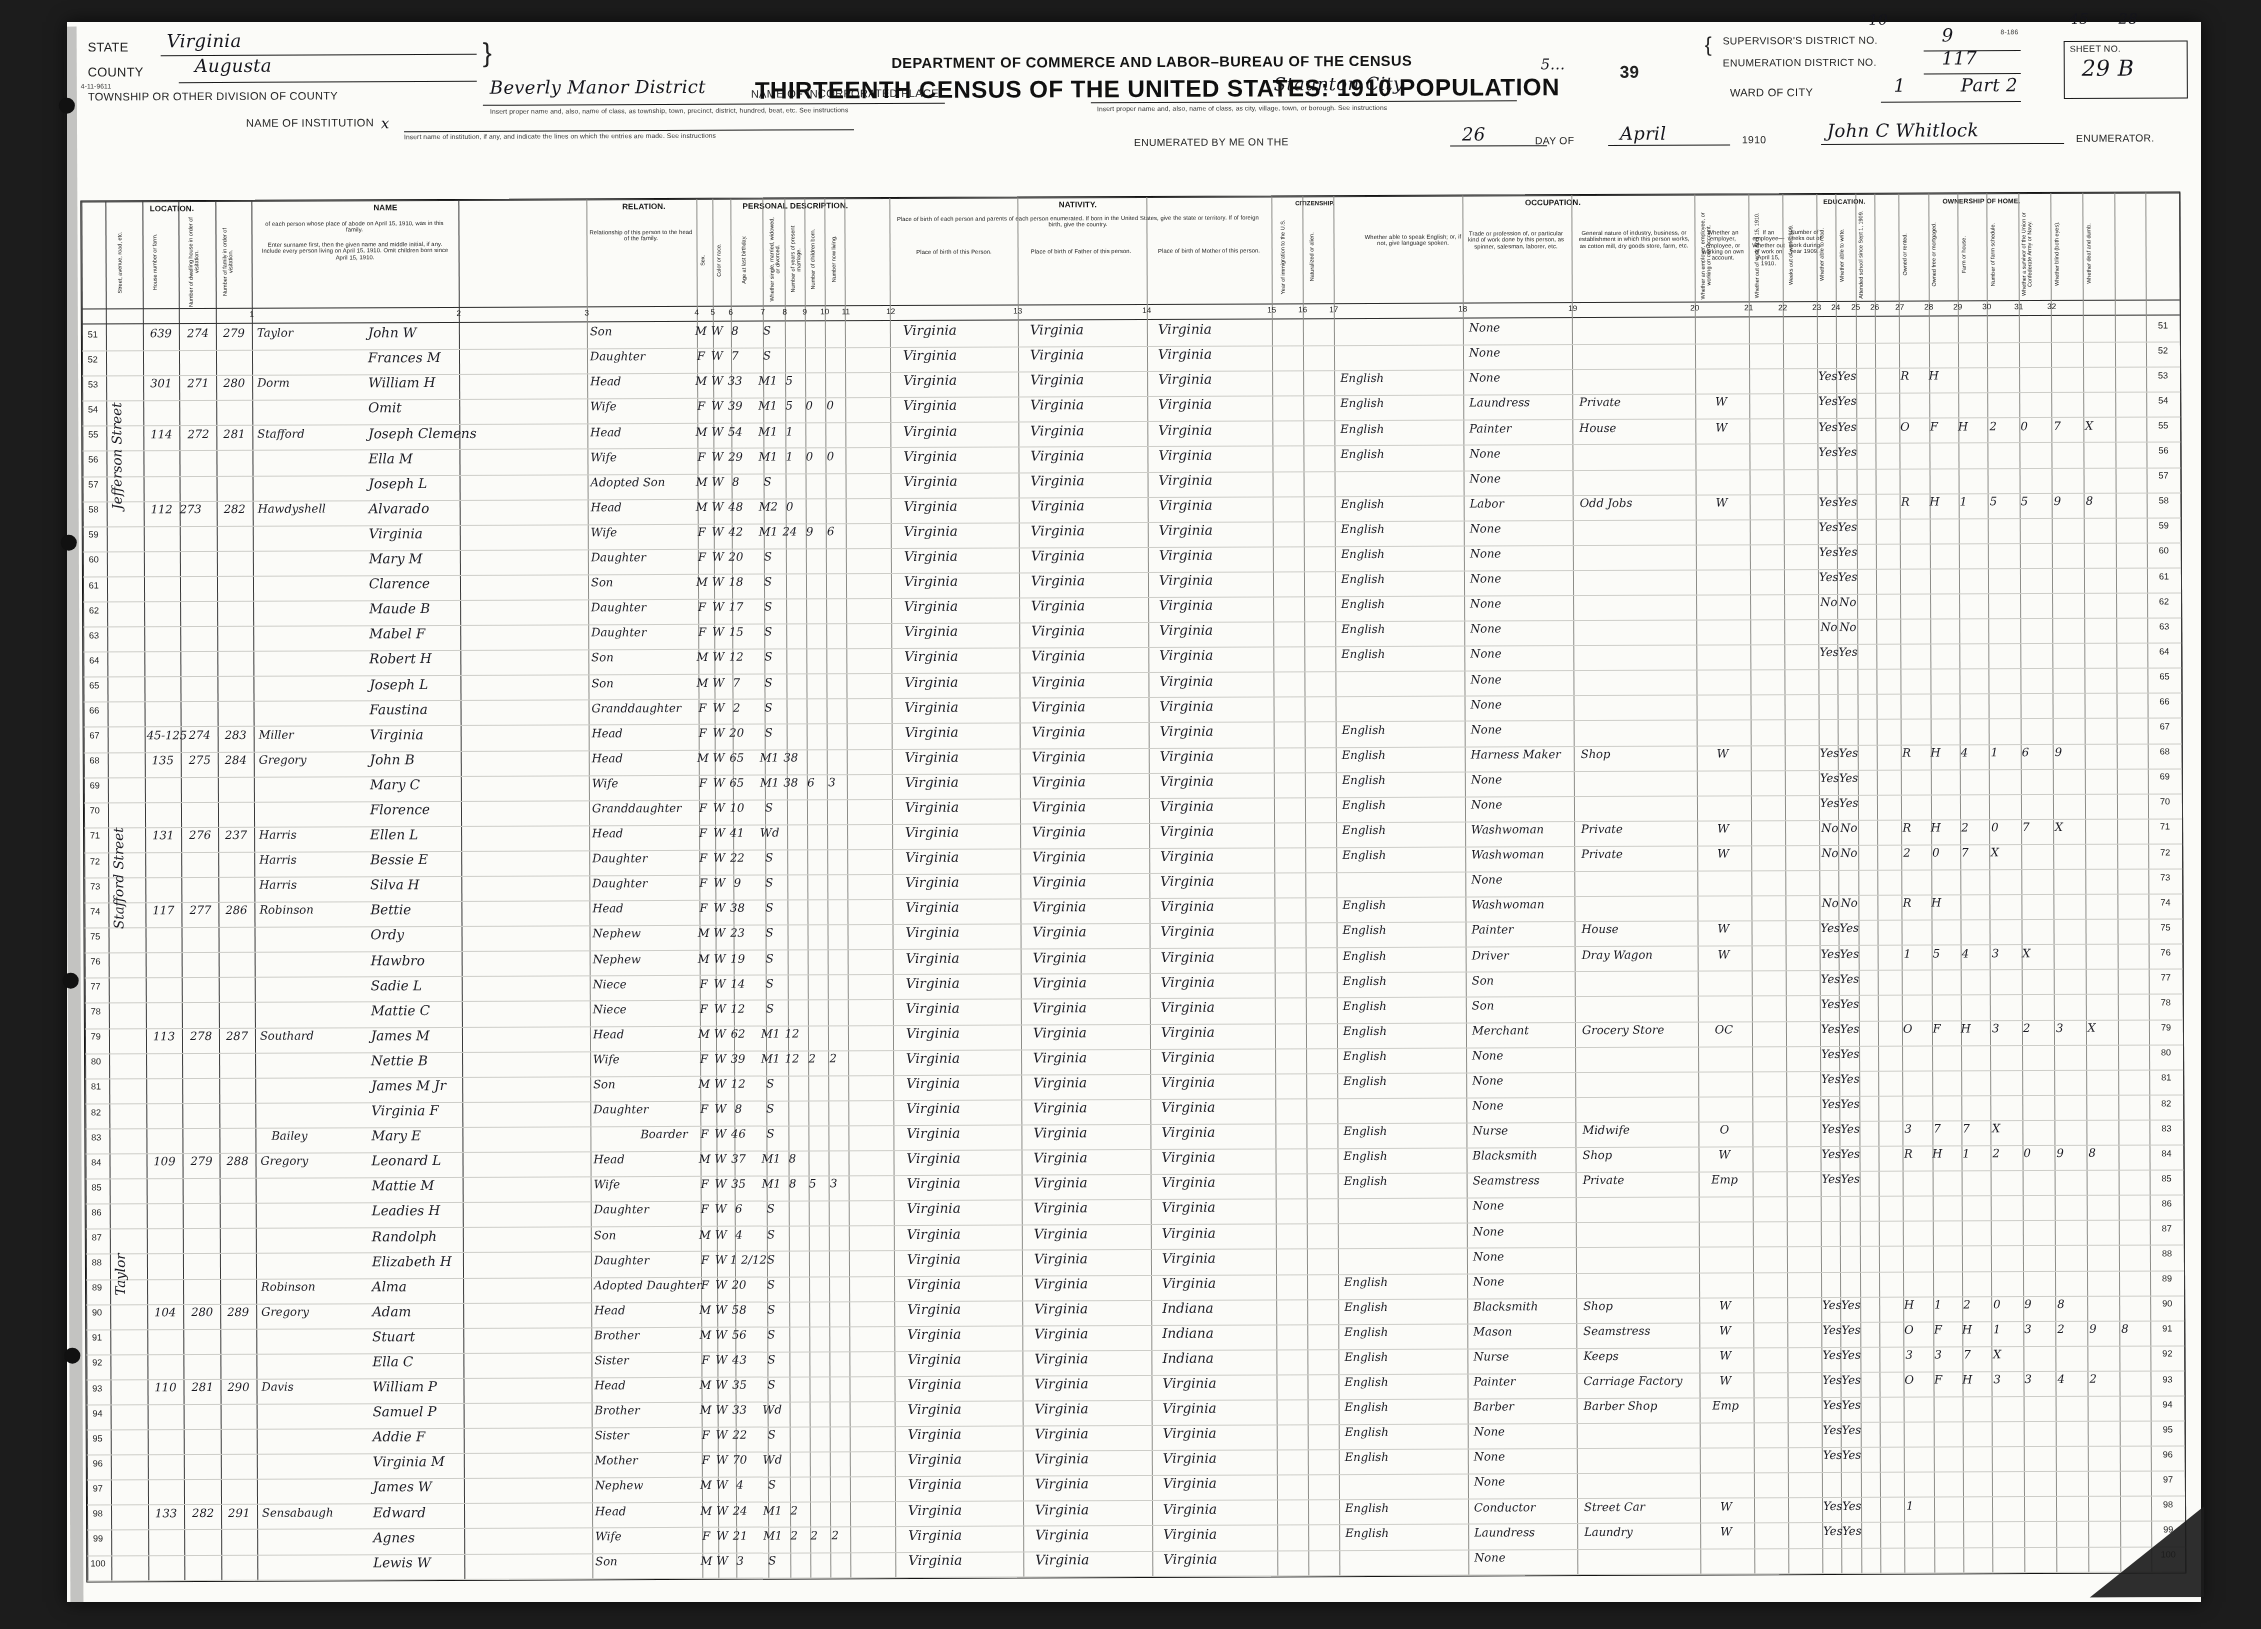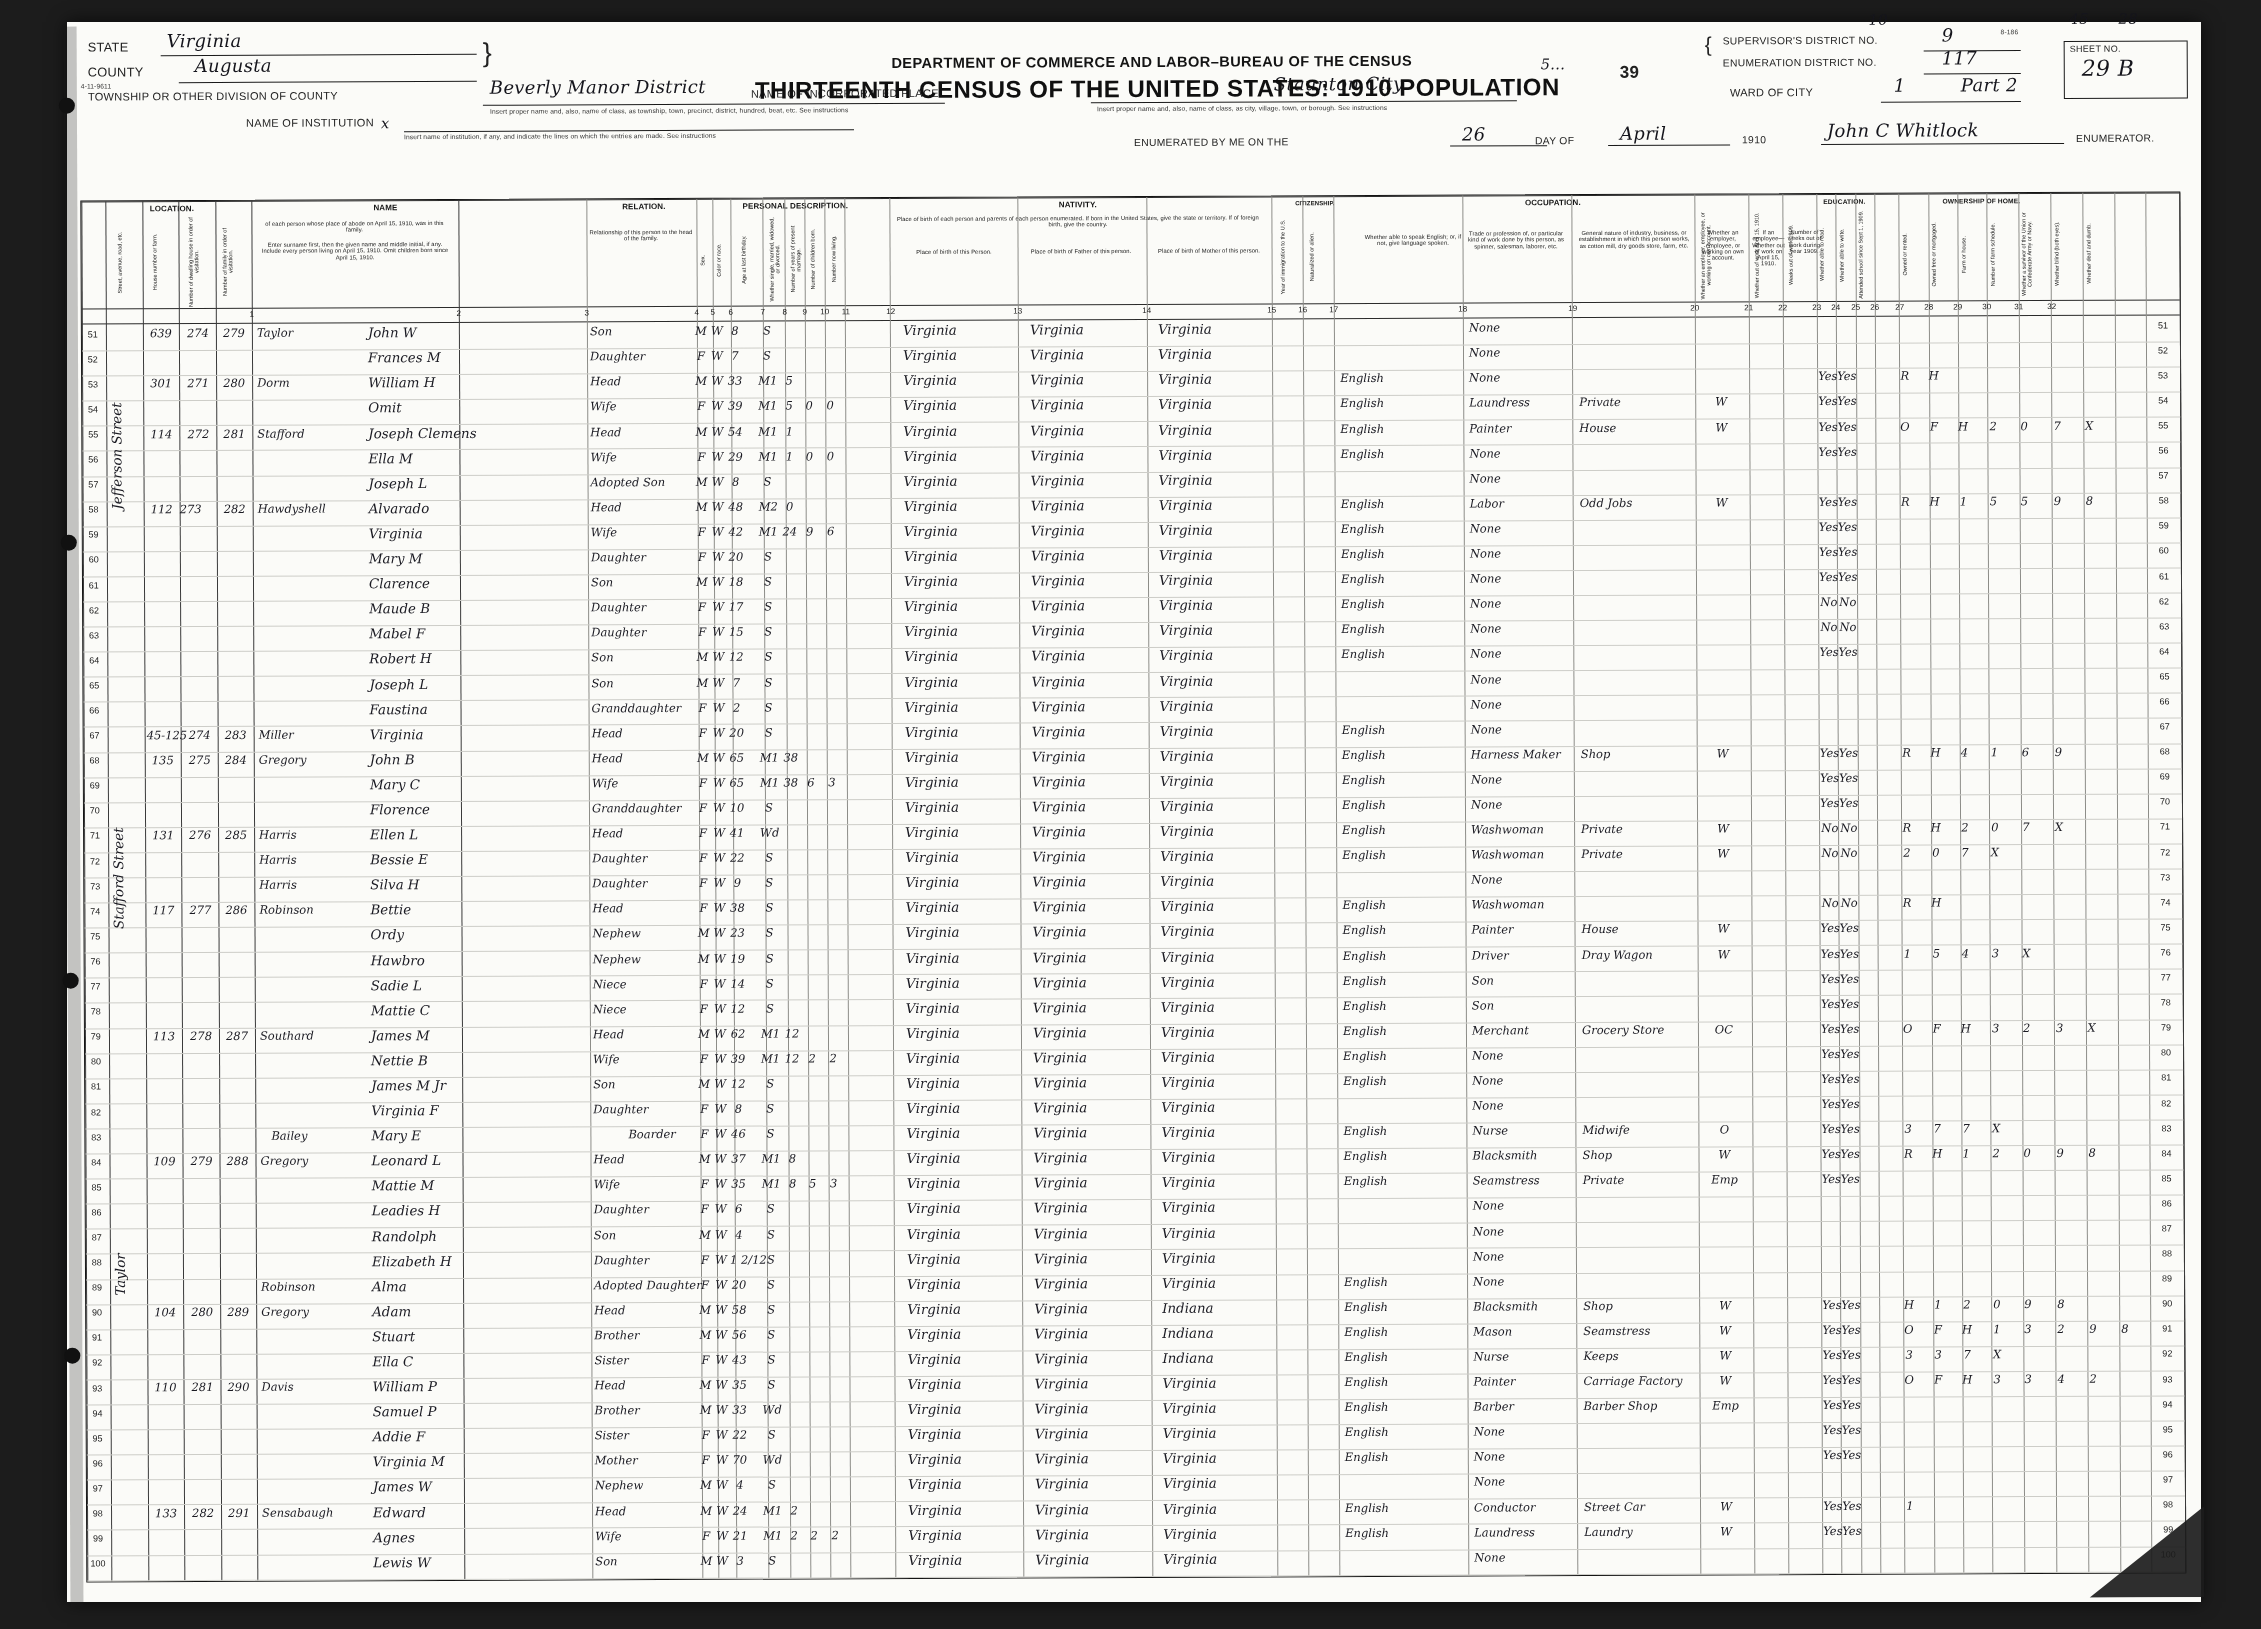--- a/index.html
+++ b/index.html
@@ -625,21 +625,21 @@
           <div class="cell " style="left: 1076px; top: 602px; width: 122px;">Virginia</div>
           <div class="cell s" style="left: 1258px; top: 602px; width: 115px;">English</div>
           <div class="cell s" style="left: 1387px; top: 602px; width: 109px;">None</div>
           <div class="cell c s" style="left: 1736px; top: 602px; width: 19.5px;">Yes</div>
           <div class="cell c s" style="left: 1755px; top: 602px; width: 19.5px;">Yes</div>
           <div class="rowline" style="top: 651px;"></div>
           <div class="lineno" style="left: -1.2px; top: 629px; font-size: 9px;">71</div>
           <div class="lineno" style="left: 2069px; top: 629px; font-size: 9px;">71</div>
           <div class="cell c s" style="left: 63px; top: 627px; width: 32px;">131</div>
           <div class="cell c s" style="left: 100px; top: 627px; width: 32px;">276</div>
-          <div class="cell c s" style="left: 136px; top: 627px; width: 32px;">285</div>
+          <div class="cell c s" style="left: 136px; top: 627px; width: 32px;">237</div>
           <div class="cell s" style="left: 175px; top: 627px; width: 91px;">Harris</div>
           <div class="cell " style="left: 286px; top: 627px; width: 109px;">Ellen L</div>
           <div class="cell s" style="left: 508px; top: 627px; width: 109px;">Head</div>
           <div class="cell c s" style="left: 610px; top: 627px; width: 18px;">F</div>
           <div class="cell c s" style="left: 626px; top: 627px; width: 18px;">W</div>
           <div class="cell c s" style="left: 644px; top: 627px; width: 18px;">41</div>
           <div class="cell c s" style="left: 676px; top: 627px; width: 18px;">Wd</div>
           <div class="cell " style="left: 821px; top: 627px; width: 122px;">Virginia</div>
           <div class="cell " style="left: 948px; top: 627px; width: 122px;">Virginia</div>
           <div class="cell " style="left: 1076px; top: 627px; width: 122px;">Virginia</div>
@@ -865,21 +865,21 @@
           <div class="cell " style="left: 948px; top: 903px; width: 122px;">Virginia</div>
           <div class="cell " style="left: 1076px; top: 903px; width: 122px;">Virginia</div>
           <div class="cell s" style="left: 1387px; top: 903px; width: 109px;">None</div>
           <div class="cell c s" style="left: 1736px; top: 903px; width: 19.5px;">Yes</div>
           <div class="cell c s" style="left: 1755px; top: 903px; width: 19.5px;">Yes</div>
           <div class="rowline" style="top: 952px;"></div>
           <div class="lineno" style="left: -1.2px; top: 931px; font-size: 9px;">83</div>
           <div class="lineno" style="left: 2069px; top: 931px; font-size: 9px;">83</div>
           <div class="cell s" style="left: 186px; top: 928px; width: 91px;">Bailey</div>
           <div class="cell " style="left: 286px; top: 928px; width: 109px;">Mary E</div>
-          <div class="cell s" style="left: 508px; top: 928px; width: 109px; padding-left: 35px;">Boarder</div>
+          <div class="cell s" style="left: 520px; top: 928px; width: 109px; padding-left: 35px;">Boarder</div>
           <div class="cell c s" style="left: 610px; top: 928px; width: 18px;">F</div>
           <div class="cell c s" style="left: 626px; top: 928px; width: 18px;">W</div>
           <div class="cell c s" style="left: 644px; top: 928px; width: 18px;">46</div>
           <div class="cell c s" style="left: 676px; top: 928px; width: 18px;">S</div>
           <div class="cell " style="left: 821px; top: 928px; width: 122px;">Virginia</div>
           <div class="cell " style="left: 948px; top: 928px; width: 122px;">Virginia</div>
           <div class="cell " style="left: 1076px; top: 928px; width: 122px;">Virginia</div>
           <div class="cell s" style="left: 1258px; top: 928px; width: 115px;">English</div>
           <div class="cell s" style="left: 1387px; top: 928px; width: 109px;">Nurse</div>
           <div class="cell s" style="left: 1497px; top: 928px; width: 115px;">Midwife</div>

